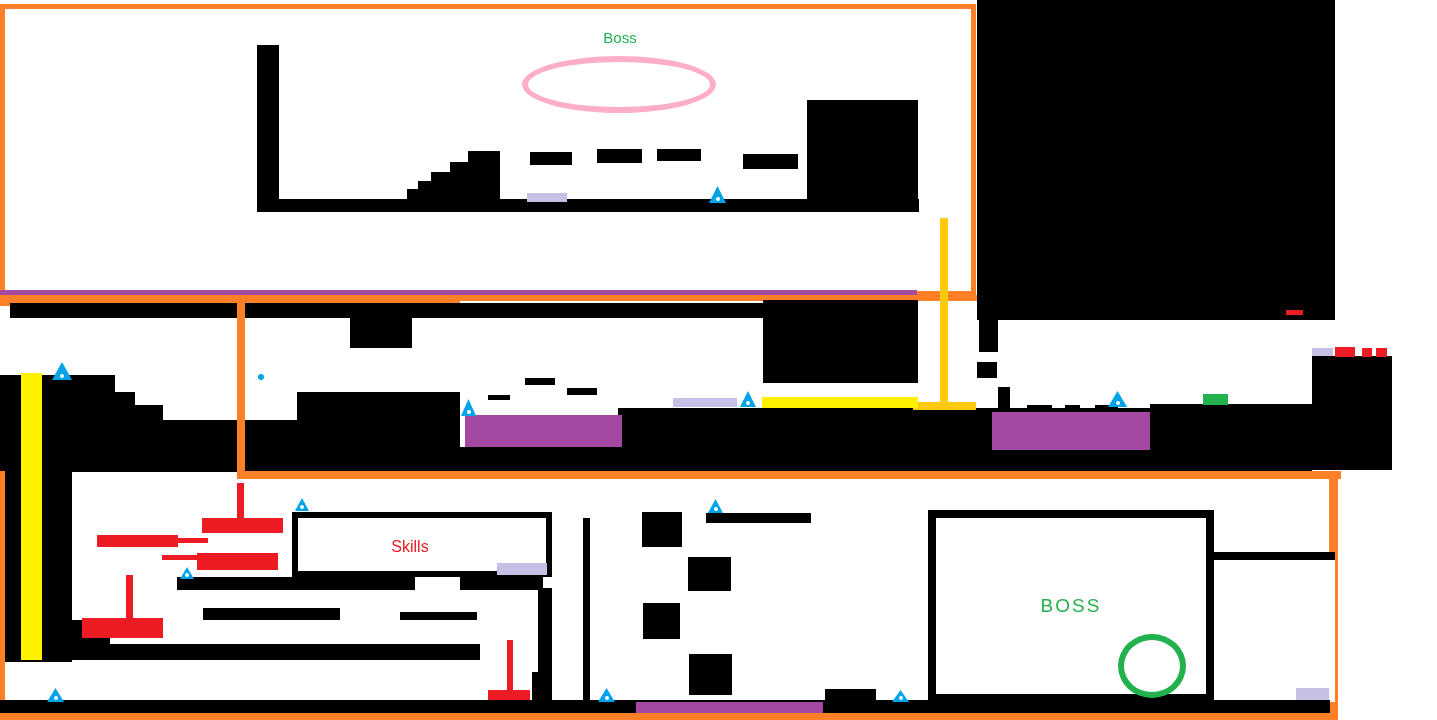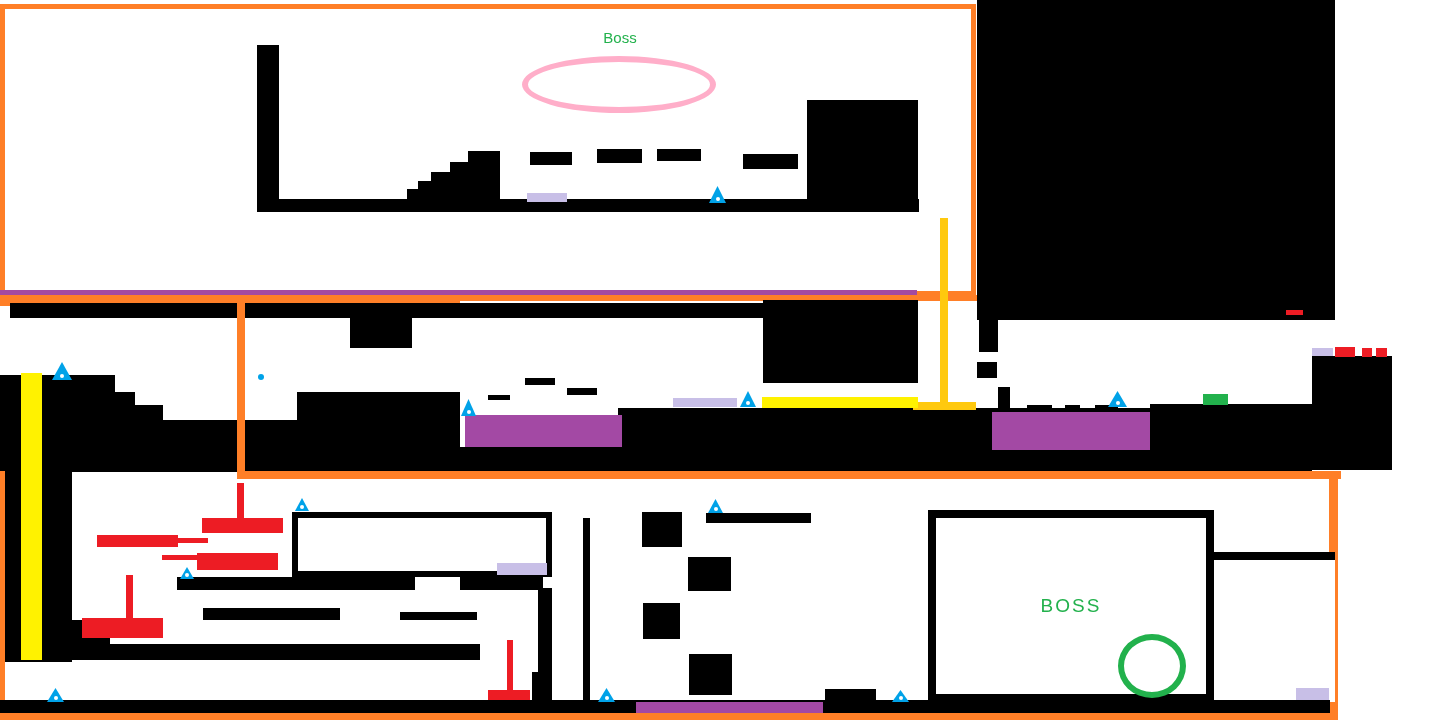--- a/index.html
+++ b/index.html
@@ -125,20 +125,21 @@
   <div class="a red" style="left:97px;top:535px;width:81px;height:12px;"></div>
   <div class="a red" style="left:178px;top:538px;width:30px;height:5px;"></div>
   <div class="a red" style="left:162px;top:555px;width:36px;height:5px;"></div>
   <div class="a red" style="left:197px;top:553px;width:81px;height:17px;"></div>
   <div class="a red" style="left:126px;top:575px;width:7px;height:45px;"></div>
   <div class="a red" style="left:82px;top:618px;width:81px;height:20px;"></div>
   <div class="a red" style="left:507px;top:640px;width:6px;height:52px;"></div>
   <div class="a red" style="left:488px;top:690px;width:42px;height:10px;"></div>
 
   <div class="a outline" style="left:292px;top:512px;width:260px;height:65px;border:6px solid var(--c-black);background:#fff;"></div>
+  <div class="a lbl" style="left:280px;top:538px;width:260px;font-size:16px;color:var(--c-red);">Skills</div>
   <div class="a lav" style="left:497px;top:563px;width:50px;height:12px;"></div>
 
   <div class="a blk" style="left:177px;top:577px;width:238px;height:13px;"></div>
   <div class="a blk" style="left:460px;top:577px;width:83px;height:13px;"></div>
   <div class="a blk" style="left:538px;top:588px;width:14px;height:117px;"></div>
   <div class="a blk" style="left:532px;top:672px;width:8px;height:33px;"></div>
   <div class="a blk" style="left:203px;top:608px;width:137px;height:12px;"></div>
   <div class="a blk" style="left:400px;top:612px;width:77px;height:8px;"></div>
 
   <div class="a blk" style="left:583px;top:518px;width:7px;height:187px;"></div>

